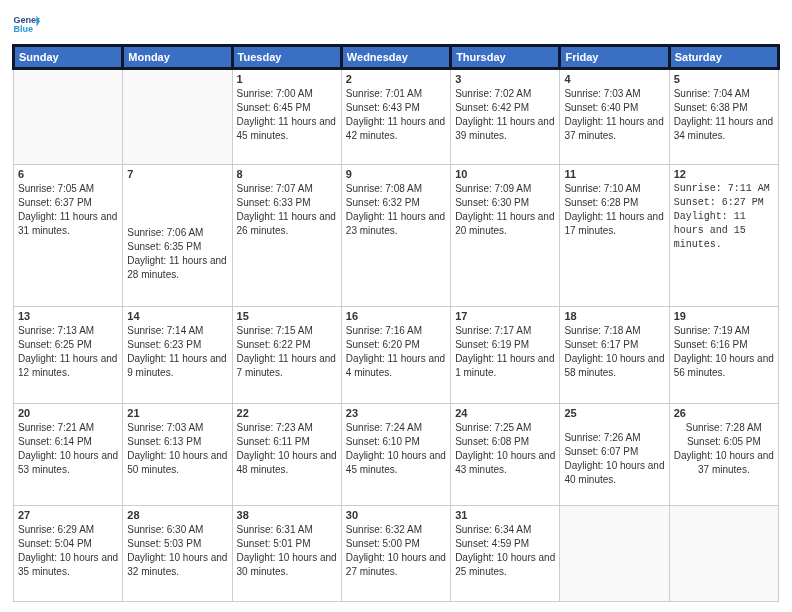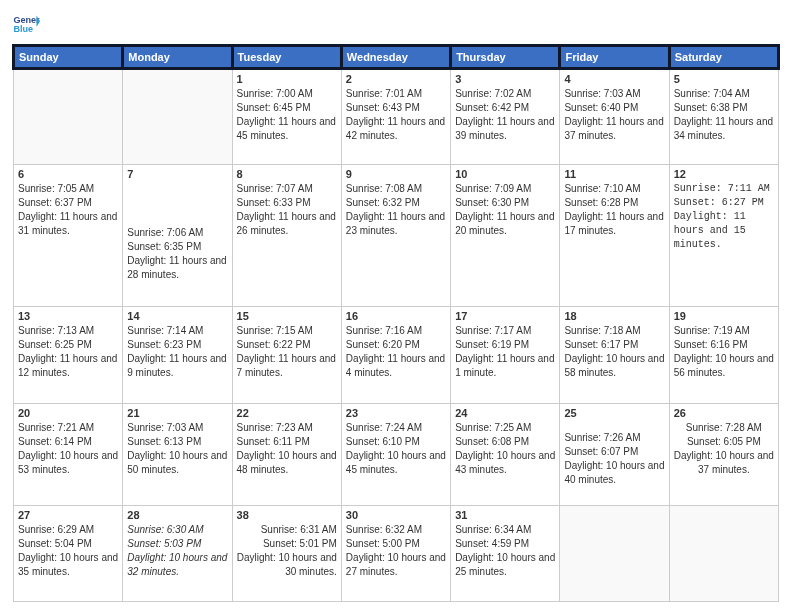--- a/index.html
+++ b/index.html
@@ -284,27 +284,27 @@
         </tr>
         <tr>
           <td>
             <span class="day-num">27</span>
             <div class="day-info" style="white-space: pre-line;">Sunrise: 6:29 AM
 Sunset: 5:04 PM
 Daylight: 10 hours and 35 minutes.</div>
           </td>
           <td>
             <span class="day-num">28</span>
-            <div class="day-info" style="white-space: pre-line; font-style: italic;">Sunrise: 6:30 AM
+            <div class="day-info" style="white-space: pre-line;">Sunrise: 6:30 AM
 Sunset: 5:03 PM
 Daylight: 10 hours and 32 minutes.</div>
           </td>
           <td>
             <span class="day-num">38</span>
-            <div class="day-info" style="white-space: pre-line; text-align: right;">Sunrise: 6:31 AM
+            <div class="day-info" style="white-space: pre-line;">Sunrise: 6:31 AM
 Sunset: 5:01 PM
 Daylight: 10 hours and 30 minutes.</div>
           </td>
           <td>
             <span class="day-num">30</span>
             <div class="day-info" style="white-space: pre-line;">Sunrise: 6:32 AM
 Sunset: 5:00 PM
 Daylight: 10 hours and 27 minutes.</div>
           </td>
           <td>

